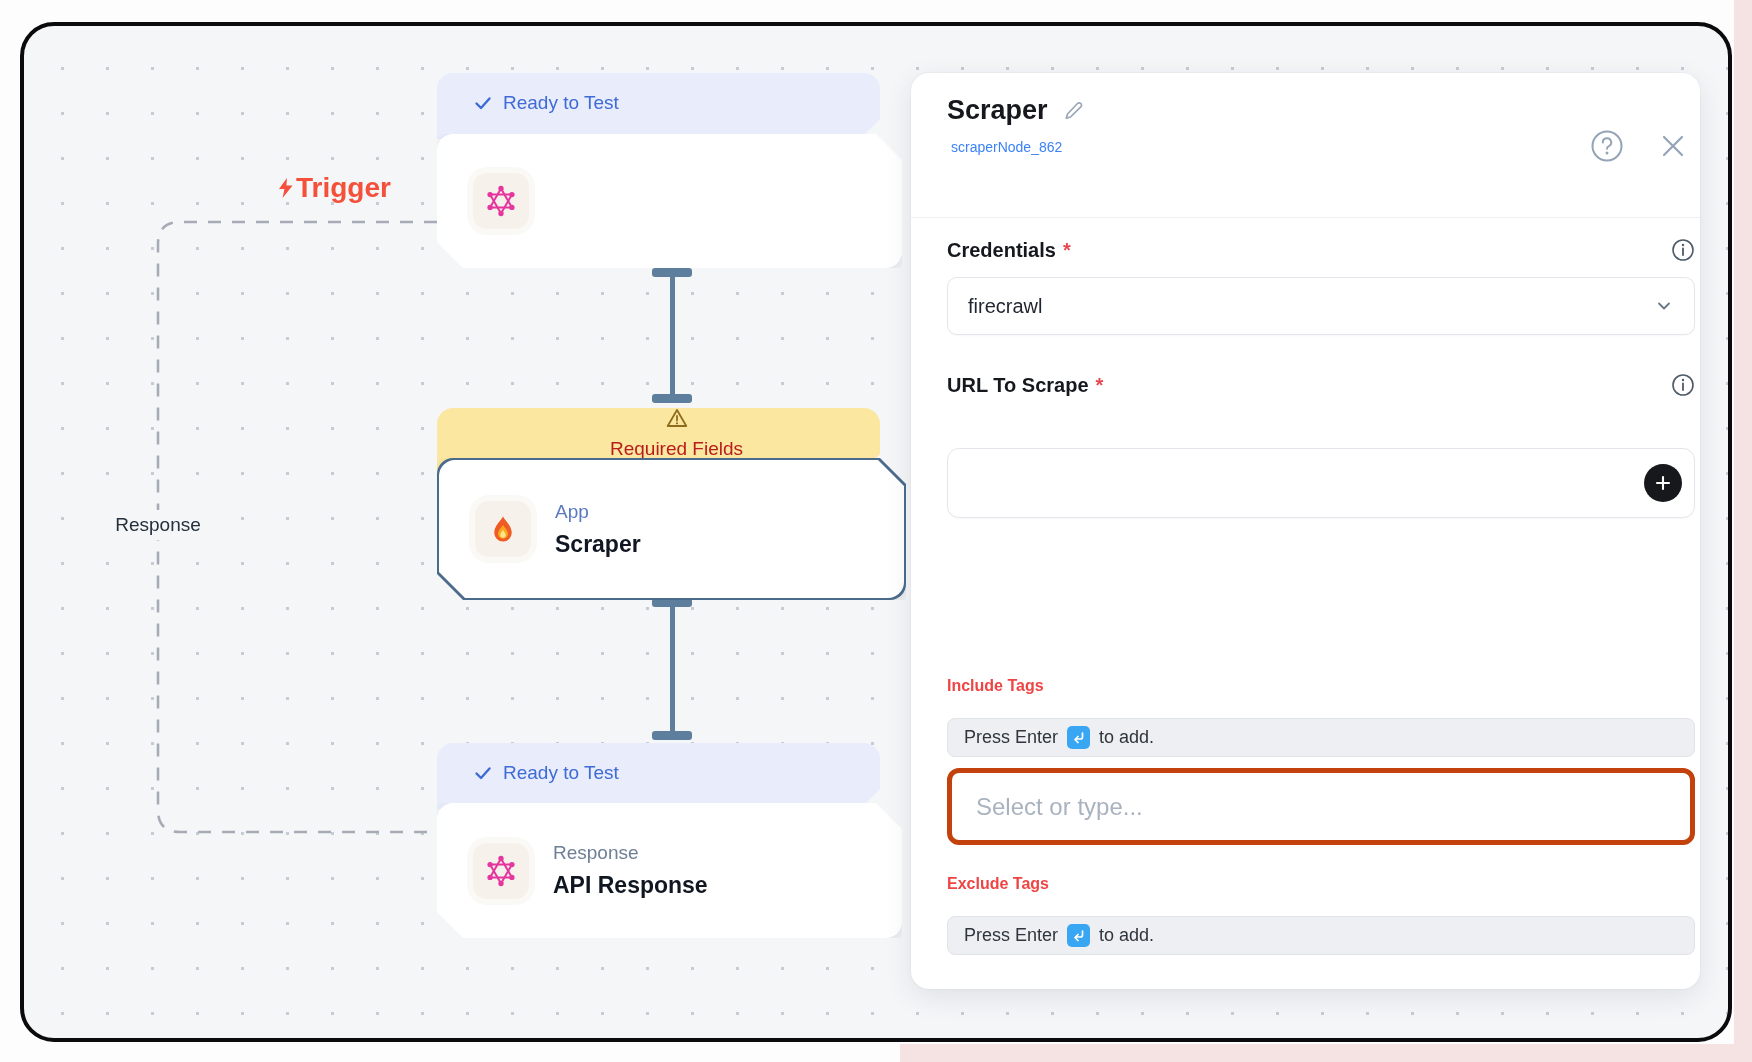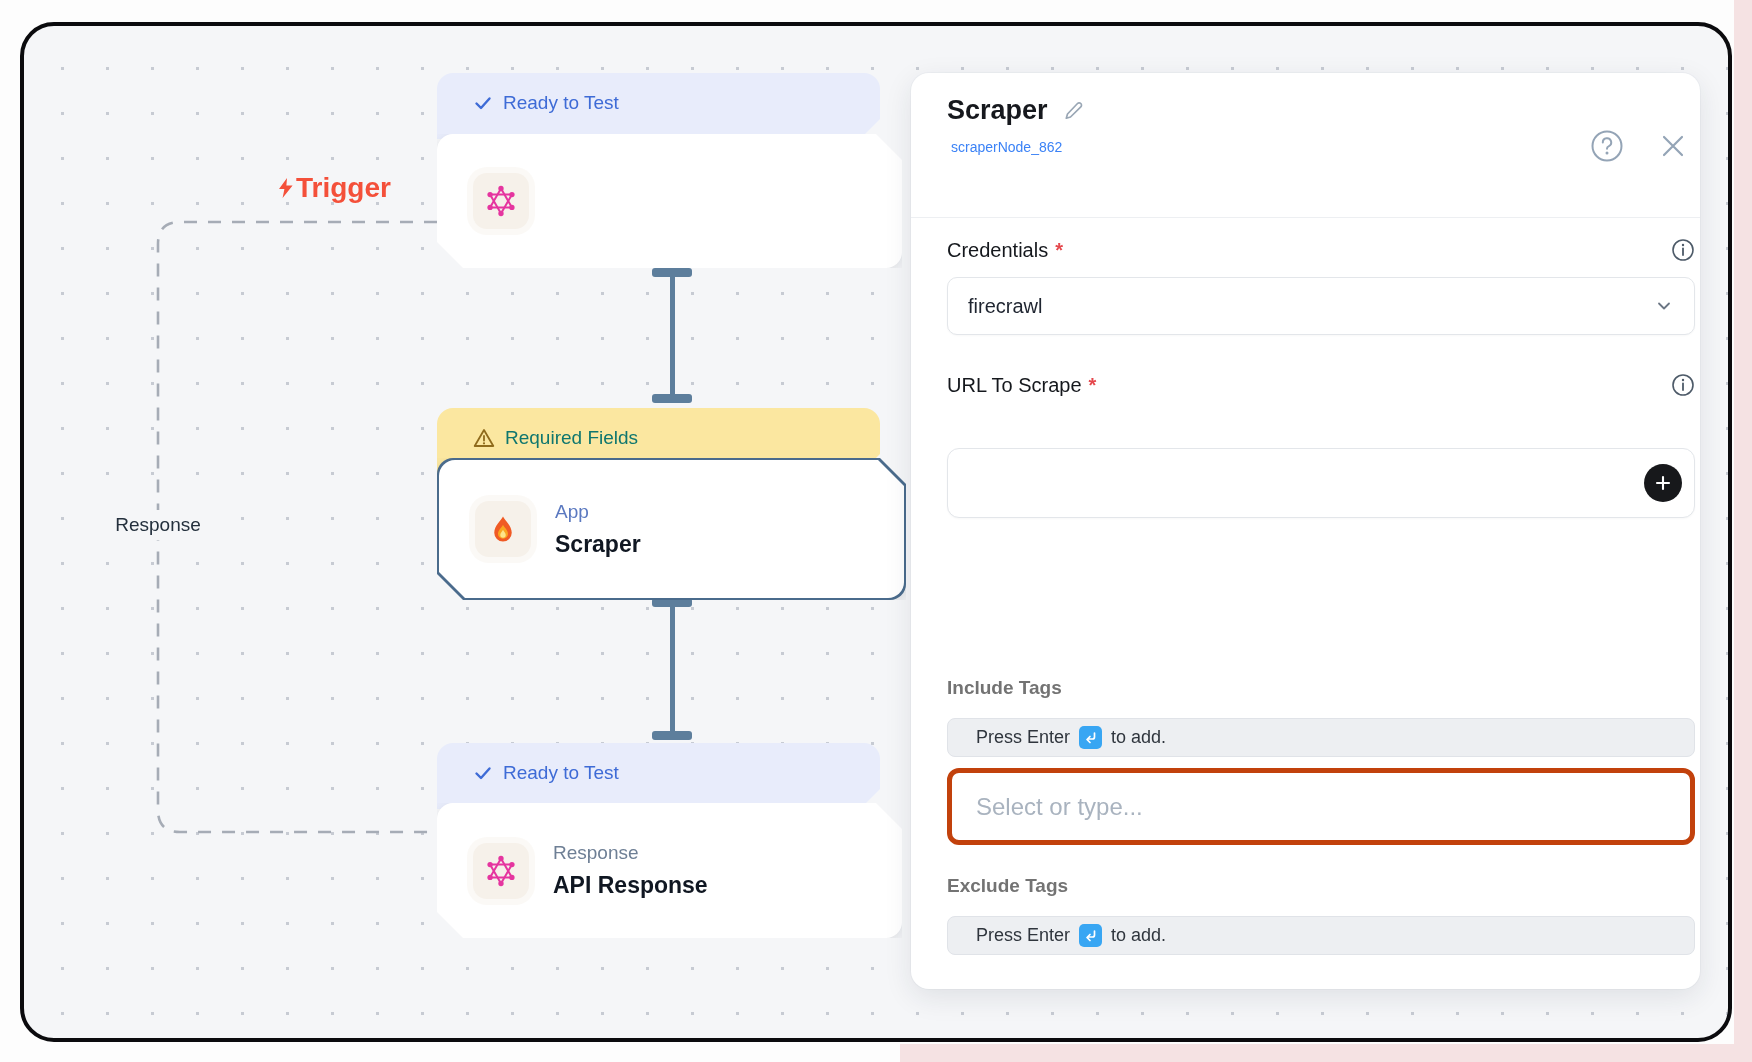--- a/index.html
+++ b/index.html
@@ -24,21 +24,21 @@
   .trigger { position:absolute; left:252px; top:146px; display:flex; align-items:center; gap:0;
              color:#f4503a; font-size:28px; font-weight:600; }
 
   
   .node { position:absolute; width:465px; }
   .badge { position:absolute; left:0; top:0; width:443px; height:66px; z-index:1;
            display:flex; align-items:center; gap:10px; padding:0 0 6px 36px;
            border-radius:16px 16px 0 0;
            clip-path:polygon(0 0, 100% 0, 100% calc(100% - 20px), calc(100% - 20px) 100%, 0 100%);text-align:center; }
   .badge-ready   { background:#e8ecfb; color:#3e6bd6; }
-  .badge-warning { background:#fbe7a0; color:#0f766e; }
+  .badge-warning { background:#fbe7a0; color:#b91c1c;flex-direction:column; }
   .badge span { font-size:19px; font-weight:500; }
 
   .card, .card-inner { border-radius:16px; background:#ffffff;
           clip-path:polygon(0 0, calc(100% - 26px) 0, 100% 26px, 100% 100%, 26px 100%, 0 calc(100% - 26px)); }
   .card { position:absolute; left:0; width:465px; z-index:2;
           display:flex; align-items:center; gap:24px; padding-left:36px;
           filter:drop-shadow(0 3px 6px rgba(30,41,59,0.10)); }
   .card-border { position:absolute; left:0; width:469px; z-index:2;
           background:#4a6b8c; border-radius:16px;
           clip-path:polygon(0 0, calc(100% - 26px) 0, 100% 26px, 100% 100%, 26px 100%, 0 calc(100% - 26px));
@@ -64,21 +64,21 @@
            background:#ffffff; border-radius:18px; z-index:5;
            box-shadow:0 8px 28px rgba(30,41,59,0.10), 0 0 0 1px #eef0f3; }
   .p-title { position:absolute; left:36px; top:22px; font-size:27px; font-weight:600; color:#16181d;
              display:flex; align-items:center; gap:14px; }
   .p-subtitle { position:absolute; left:40px; top:66px; font-size:14px; color:#3b82f6; }
   .p-help { position:absolute; left:679px; top:56px; } .p-close { position:absolute; left:747px; top:58px; }
   .icon-btn { cursor:pointer; }
   .p-divider { position:absolute; left:0; top:144px; width:100%; height:1px; background:#edeff2; }
 
   .f-label-row { position:absolute; left:36px; width:748px; display:flex; align-items:center; }
-  .f-label { font-size:20px; font-weight:400; color:#15181d; }
+  .f-label { font-size:20px; font-weight:700; color:#15181d; }
   .f-req { color:#e5484d; margin-left:7px; font-size:20px; font-weight:600; }
   .f-info-right { margin-left:auto; }
 
   .f-select { position:absolute; left:36px; top:204px; width:748px; height:58px;
               border:1px solid #e3e6ea; border-radius:10px; background:#fff;
               display:flex; align-items:center; padding:0 20px; box-shadow:0 1px 2px rgba(0,0,0,0.03); }
   .f-select span { font-size:20px; color:#1f2530; }
   .f-select .chev { margin-left:auto; }
 
   .f-input { position:absolute; left:36px; top:375px; width:748px; height:70px;
@@ -88,24 +88,24 @@
               width:38px; height:38px; border-radius:50%; background:#17181b; color:#fff;
               display:flex; align-items:center; justify-content:center; cursor:pointer; }
   .plus-btn svg { display:block; }
 
   .toggle-row { position:absolute; left:36px; width:748px; display:flex; align-items:center; gap:14px; }
   .toggle { margin-left:auto; width:52px; height:26px; border-radius:13px; background:#dde4ee;
             position:relative; box-shadow:inset 0 1px 2px rgba(96,116,142,0.25); cursor:pointer; }
   .toggle .knob { position:absolute; left:1px; top:1px; width:24px; height:24px; border-radius:50%;
             background:#fff; box-shadow:0 1px 3px rgba(40,52,70,0.35); }
 
-  .sec-label { position:absolute; left:36px; font-size:19px; font-weight:600; color:#737373; }
+  .sec-label { position:absolute; left:36px; font-size:16px; font-weight:600; color:#ef4444; }
   .hintbar { position:absolute; left:36px; width:748px; height:39px; background:#edeff2;
              border:1px solid #e0e3e8; border-radius:8px; display:flex; align-items:center;
-             gap:9px; padding:0 28px; }
+             gap:9px; padding:0 16px; }
   .hintbar span { font-size:18px; color:#2f353d; }
   .enter-key { width:23px; height:23px; border-radius:5px; background:#38a6f3;
                display:flex; align-items:center; justify-content:center; }
   .tag-input { position:absolute; left:36px; top:695px; width:748px; height:77px;
                border:5px solid #c2410c; border-radius:12px; background:#fff; padding:0 24px;
                font-size:24px; color:#1f2530; font-family:"Liberation Sans",sans-serif; outline:none; }
   .tag-input::placeholder { color:#a9b3bf; }
 </style>
 </head>
 <body>

